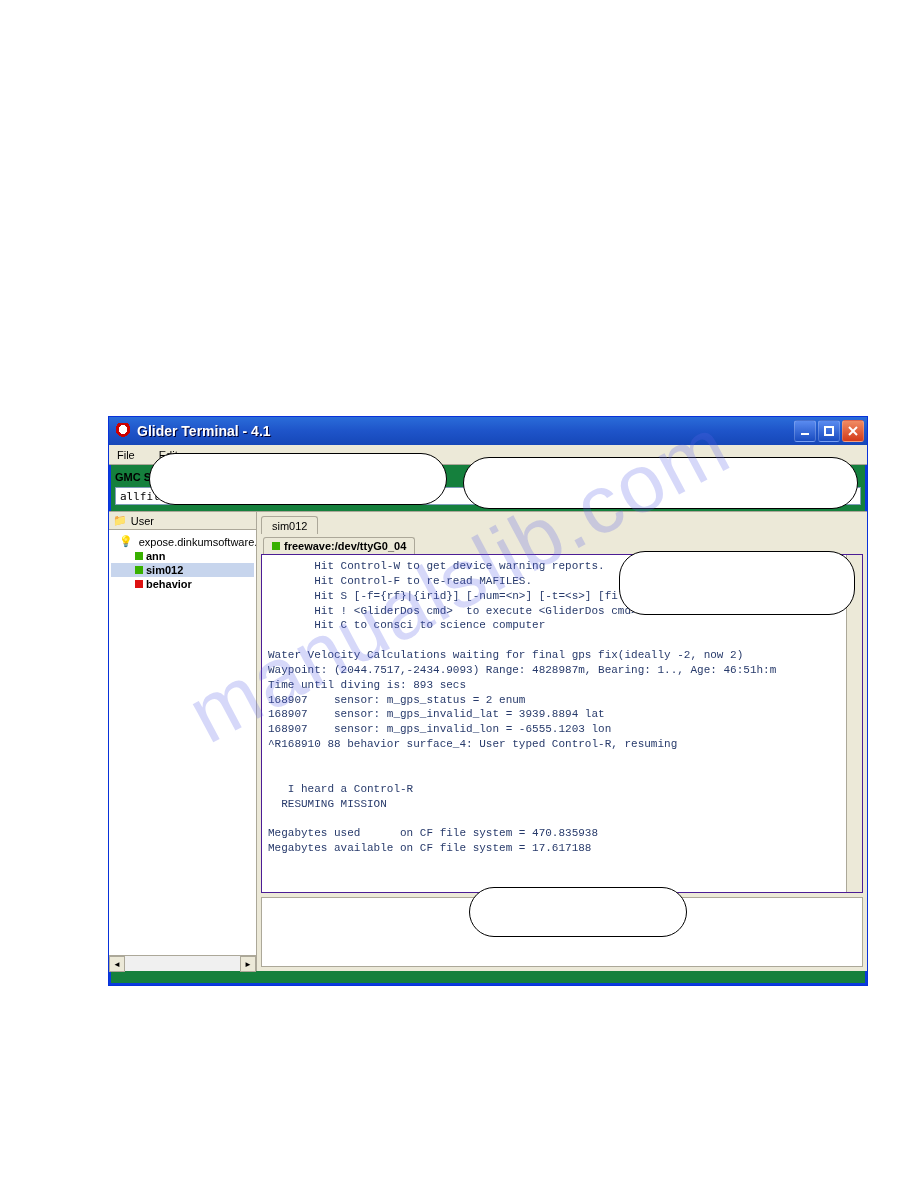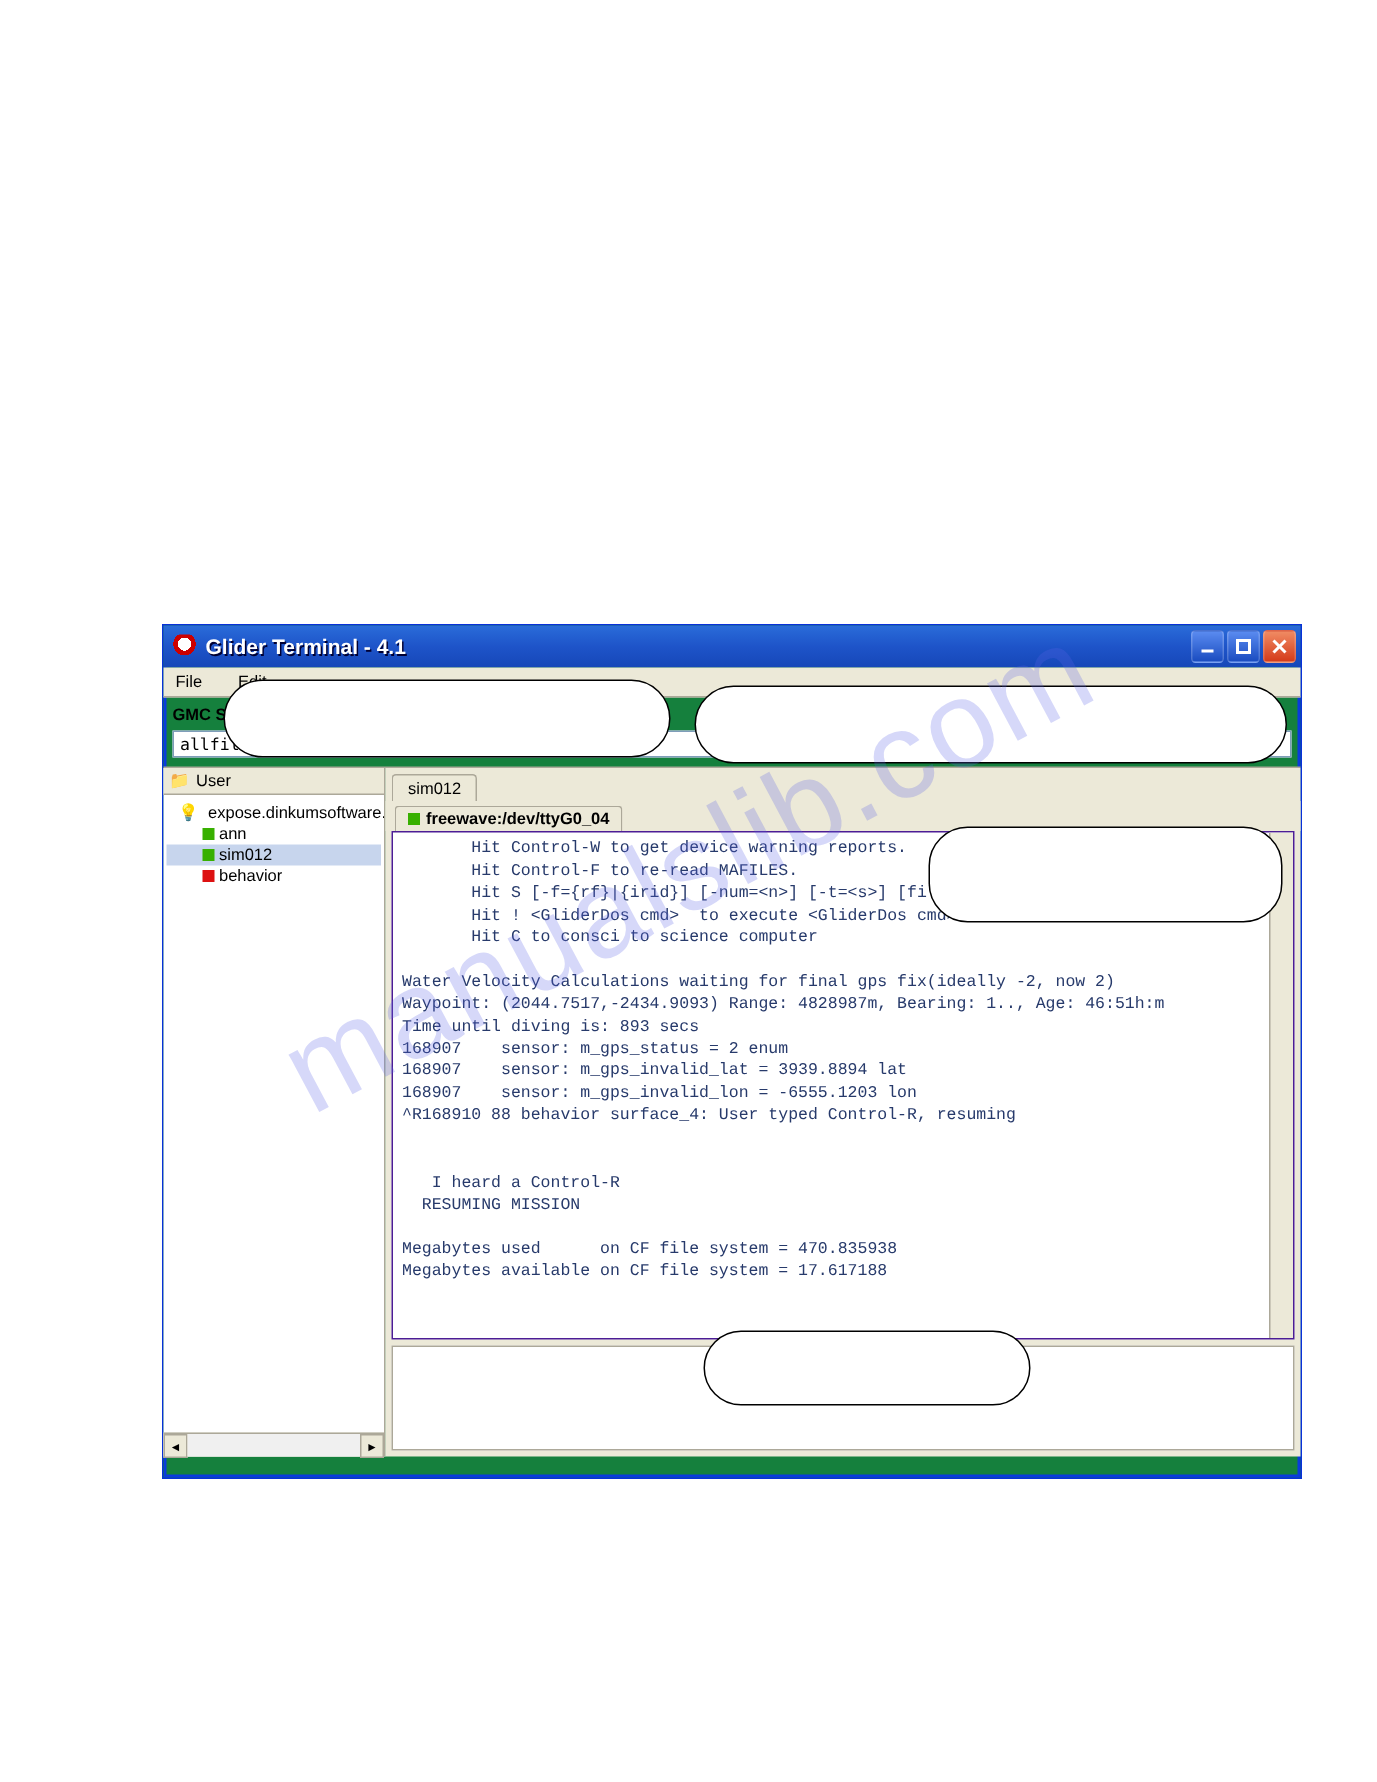--- a/index.html
+++ b/index.html
@@ -120,21 +120,21 @@
     gap:4px;
   }
   .tree {
     flex:1;
     padding:4px 2px;
     font-size:11px;
     overflow:hidden;
   }
   .tree-node { white-space:nowrap; display:flex; align-items:center; gap:3px; padding:1px 0;}
   .tree-node.level1 { padding-left:8px; }
-  .tree-node.level2 { padding-left:24px; }
+  .tree-node.level2 { padding-left:24px;font-weight:bold; }
   .tree-node.selected { background:#c7d5ed; }
   .sq { width:8px;height:8px;display:inline-block; }
   .sq.green { background:#38b000; }
   .sq.red { background:#d11; }
   .sidebar-scroll {
     height:16px;
     background:#ece9d8;
     border-top:1px solid #aca899;
     display:flex;
   }

